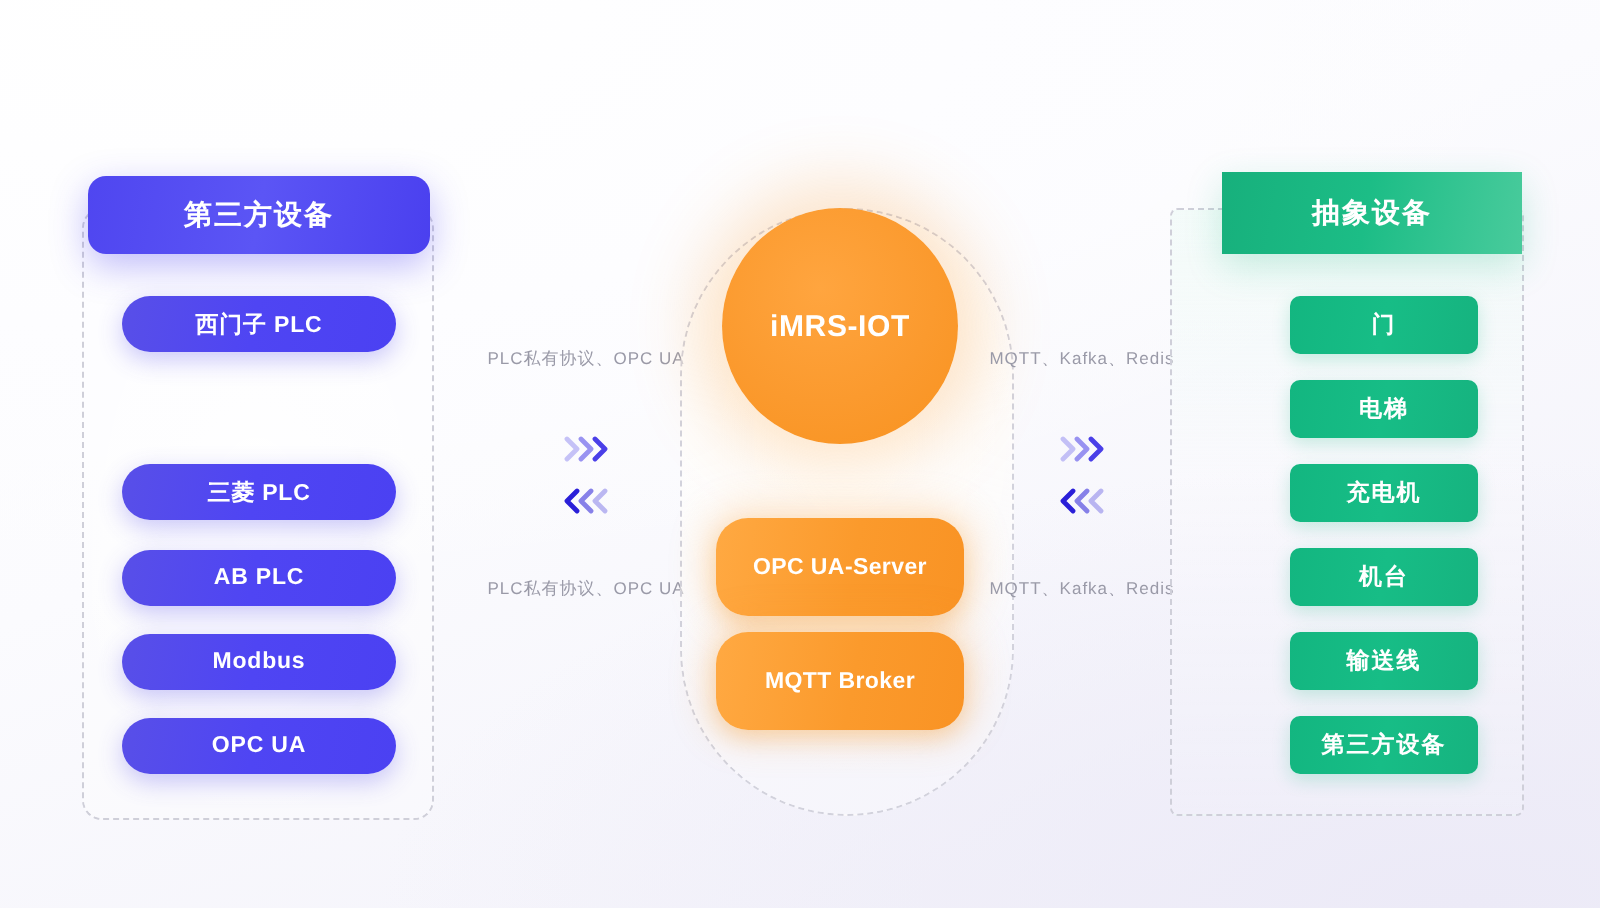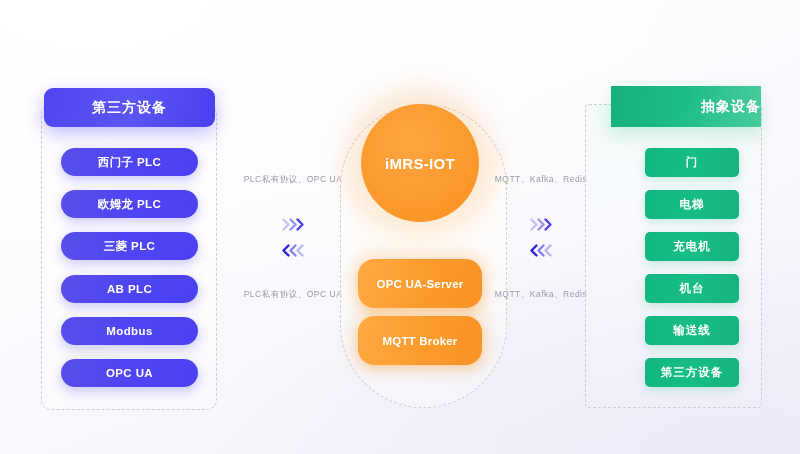--- a/index.html
+++ b/index.html
@@ -81,21 +81,21 @@
   .chev svg{display:block;}
 
   
   #right-col{ left:585px; top:104px; width:175px; height:302px; border-radius:4px;
     background:linear-gradient(180deg,rgba(236,250,245,.55) 0%, rgba(255,255,255,.25) 45%, rgba(255,255,255,.15) 100%);
   }
   #right-header{
     position:absolute;left:611px;top:86px;width:150px;height:41px;
     background:linear-gradient(100deg,#17b07c 0%,#1cbd86 48%,#49cb9c 100%);
     box-shadow:0 6px 18px rgba(26,185,131,.22);
-    display:flex;align-items:center;justify-content:flex-end;
+    display:flex;align-items:center;justify-content:center;
     color:#ffffff;font-size:14px;font-weight:700;letter-spacing:1px;font-family:Liberation Mono, monospace;
   }
   .green-item{
     position:absolute;left:645px;width:94px;height:29px;border-radius:5px;
     background:linear-gradient(100deg,#13b680 0%,#17bd86 50%,#16b37f 100%);
     box-shadow:0 3px 9px rgba(20,180,126,.22);
     display:flex;align-items:center;justify-content:center;
     color:#ffffff;font-size:11.5px;font-weight:700;letter-spacing:1px;
   }
 </style>
@@ -107,23 +107,20 @@
   <div id="left-col-glow"></div>
   <div id="left-col" class="dashed-col"></div>
 
   <div id="left-header">
     <span>第三方设备</span>
   </div>
 
   <div class="blue-pill" style="top:148px">
     <span>西门子 PLC</span>
   </div>
-  <div class="blue-pill" style="top:190px">
-    <span>欧姆龙 PLC</span>
-  </div>
   <div class="blue-pill" style="top:232px">
     <span>三菱 PLC</span>
   </div>
   <div class="blue-pill" style="top:275px">
     <span>AB PLC</span>
   </div>
   <div class="blue-pill" style="top:317px">
     <span>Modbus</span>
   </div>
   <div class="blue-pill" style="top:359px">

